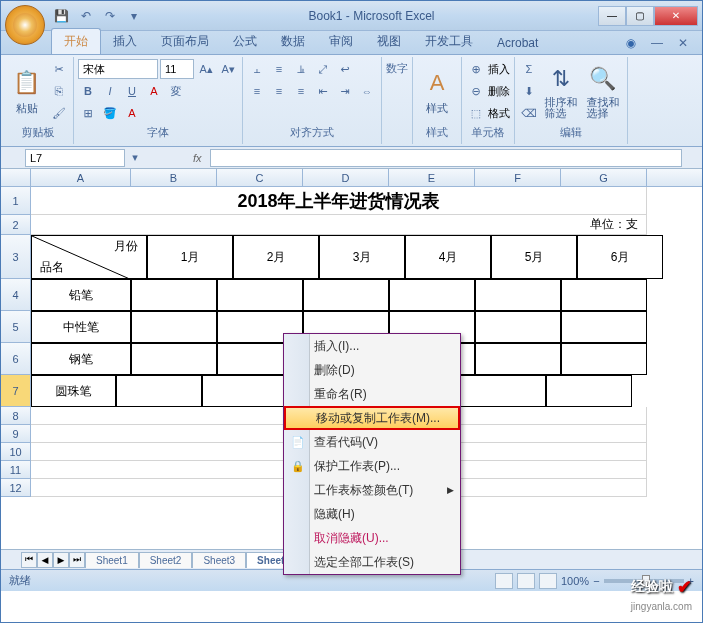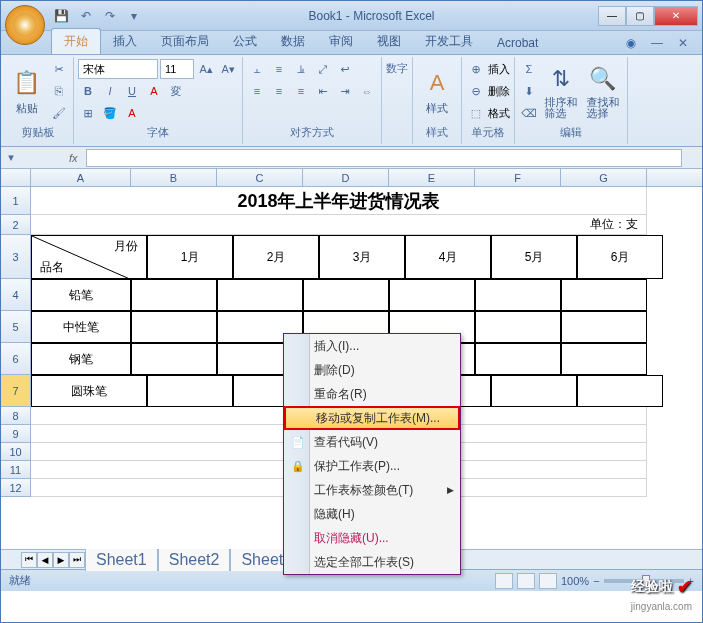--- a/index.html
+++ b/index.html
@@ -57,21 +57,21 @@
 .context-menu { position: absolute; left: 282px; top: 332px; width: 178px; background: #f4f4f4; border: 1px solid #701a75; box-shadow: 2px 2px 4px rgba(0,0,0,0.3); z-index: 100; }
 .menu-item { height: 24px; display: flex; align-items: center; padding-left: 30px; font-size: 12px; color: #333; position: relative; }
 .menu-item.highlighted { background: linear-gradient(to bottom, #ffe8a8, #ffd060); border: 2px solid #d00; }
 .menu-icon { position: absolute; left: 6px; width: 16px; height: 16px; display: flex; align-items: center; justify-content: center; font-size: 11px; }
 .menu-arrow { position: absolute; right: 6px; font-size: 9px; }
 .menu-strip { position: absolute; left: 0; top: 0; bottom: 0; width: 26px; background: linear-gradient(to right, #e8eef6, #dde6f0); border-right: 1px solid #c0c8d0; }
 
 .sheet-tabs { height: 20px; background: #e4ecf6; border-top: 1px solid #a0b8d0; display: flex; align-items: center; padding-left: 20px; gap: 0; }
 .nav-btns { display: flex; gap: 0; }
 .nav-btn { width: 16px; height: 16px; border: 1px solid #a0b8d0; background: #f0f4f8; font-size: 9px; display: flex; align-items: center; justify-content: center; }
-.sheet-tab { padding: 2px 10px; font-size: 16px; background: #f8f8f8; border: 1px solid #a0b8d0; border-bottom: none; color: #4a6a9a; }
+.sheet-tab { padding: 2px 10px; font-size: 10px; background: #f8f8f8; border: 1px solid #a0b8d0; border-bottom: none; color: #4a6a9a; }
 .sheet-tab.active { background: #fff; font-weight: bold; }
 
 .statusbar { height: 22px; background: linear-gradient(to bottom, #d7e4f2, #c2d9f0); border-top: 1px solid #8aaad0; display: flex; align-items: center; padding: 0 8px; font-size: 11px; color: #3a5a8a; }
 .status-right { margin-left: auto; display: flex; align-items: center; gap: 4px; }
 .view-btn { width: 18px; height: 16px; border: 1px solid #a0b8d0; background: #f0f4f8; }
 .zoom-slider { width: 80px; height: 4px; background: #a0b8d0; position: relative; }
 .zoom-thumb { position: absolute; left: 38px; top: -4px; width: 8px; height: 12px; background: #f0f4f8; border: 1px solid #888; }
 
 .watermark { position: absolute; right: 10px; bottom: 24px; font-size: 14px; color: #fff; text-shadow: 1px 1px 2px #000; font-weight: bold; z-index: 200; display: flex; align-items: center; gap: 4px; }
 .watermark .check { color: #d00; font-size: 18px; }
@@ -231,20 +231,21 @@
           <div class="big-icon">🔍</div>
           <span style="white-space:pre-line;line-height:1">查找和
 选择</span>
         </div>
       </div>
       <div class="group-label">编辑</div>
     </div>
   </div>
 
   <div class="namebox-row">
+    <div class="namebox">L7</div>
     <div class="small-btn">▾</div>
     <div style="width:40px"></div>
     <div class="fx-label">fx</div>
     <div class="formula-bar"></div>
   </div>
 
   <div class="grid-area">
     <div class="colheads">
       <div class="corner"></div>
       <div class="colhead" style="width:100px">A</div>
@@ -309,21 +310,21 @@
       <div class="cell bordered" style="width:100px">钢笔</div>
       <div class="cell bordered" style="width:86px"></div>
       <div class="cell bordered" style="width:86px"></div>
       <div class="cell bordered" style="width:86px"></div>
       <div class="cell bordered" style="width:86px"></div>
       <div class="cell bordered" style="width:86px"></div>
       <div class="cell bordered" style="width:86px"></div>
     </div>
     <div class="row" style="height:32px">
       <div class="rowhead selected">7</div>
-      <div class="cell bordered" style="width:116px">圆珠笔</div>
+      <div class="cell bordered" style="width:85px">圆珠笔</div>
       <div class="cell bordered" style="width:86px"></div>
       <div class="cell bordered" style="width:86px"></div>
       <div class="cell bordered" style="width:86px"></div>
       <div class="cell bordered" style="width:86px"></div>
       <div class="cell bordered" style="width:86px"></div>
       <div class="cell bordered" style="width:86px"></div>
     </div>
     <div class="row" style="height:18px">
         <div class="rowhead">8</div>
         <div class="cell" style="width:616px"></div>

